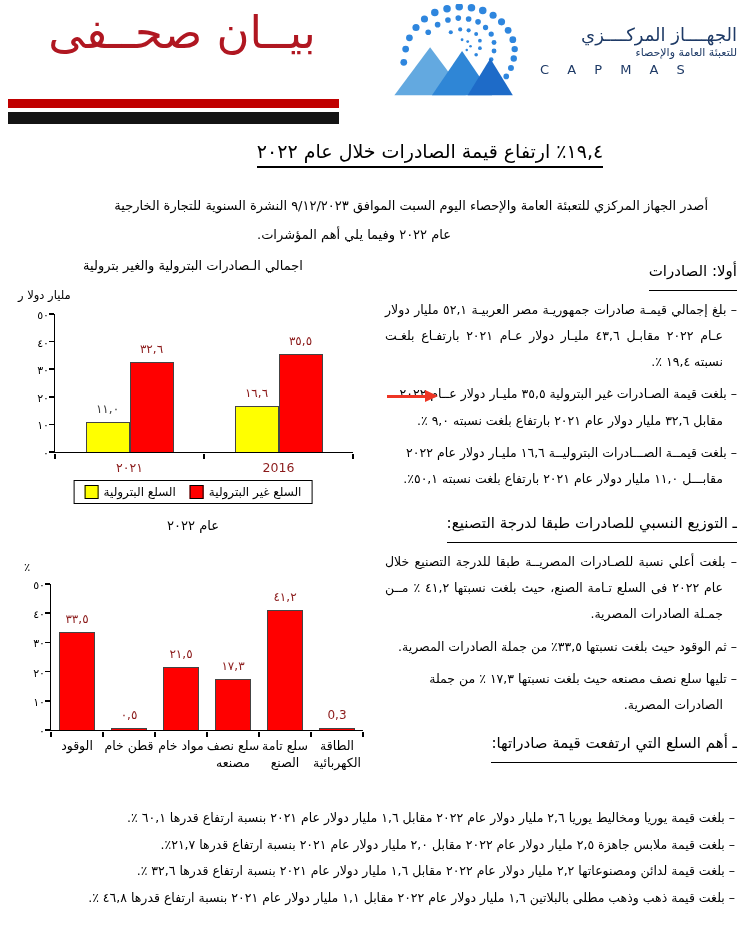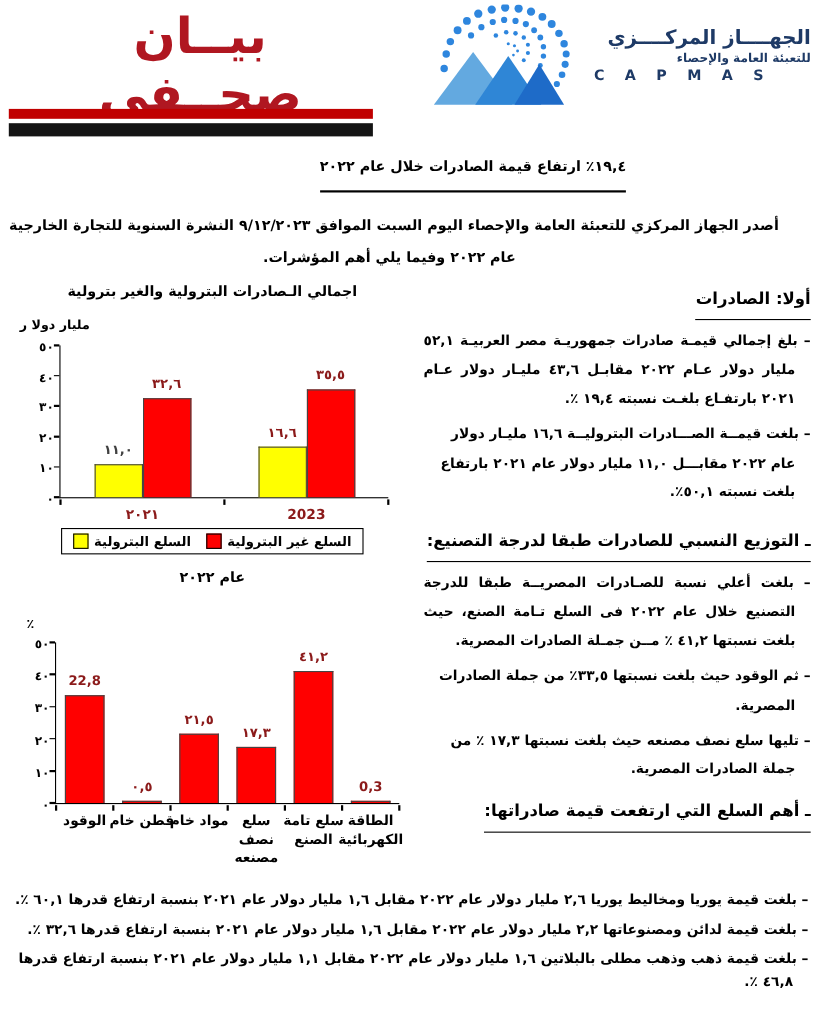--- a/index.html
+++ b/index.html
@@ -1,36 +1,36 @@
 <!DOCTYPE html>
 <html lang="ar" style="--logo-blue: #2E86DE; --pyr-light: #63A9E0; --pyr-mid: #2F86D6; --pyr-dark: #1E6BC8; --arrow-red: #EE3524;"><head>
 <meta charset="utf-8">
 <style>
   html,body{margin:0;padding:0;background:#ffffff;}
   .page{position:relative;width:740px;height:934px;background:#fff;overflow:hidden;
-        font-family:"DejaVu Sans",sans-serif;font-weight:bold;color:#000;}
+        font-family:"DejaVu Sans",sans-serif;font-weight:normal;color:#000;}
 
   
   .press-title{position:absolute;top:6px;left:22px;width:320px;text-align:center;
                font-size:45px;letter-spacing:1px;}
   .flag-red{position:absolute;left:8px;top:99px;width:331px;height:9px;}
   .flag-black{position:absolute;left:8px;top:112px;width:331px;height:12px;}
 
   .logo{position:absolute;left:392px;top:2px;width:345px;height:98px;display:flex;
         flex-direction:row;align-items:center;gap:6px;}
   .logo-mark{width:142px;height:94px;flex:0 0 auto;}
   .logo-text{flex:1;direction:rtl;text-align:right;line-height:1.25;}
   .logo-ar1{font-size:18px;}
   .logo-ar2{font-size:11px;}
   .logo-en{direction:ltr;text-align:left;font-size:13px;letter-spacing:7px;margin-top:2px;}
 
   
   .headline{position:absolute;top:140px;left:200px;width:460px;text-align:center;direction:rtl;}
-  .headline span{display:inline-block;font-size:13px;border-bottom:2px solid #000;
-                 padding-bottom:14px;}
+  .headline span{display:inline-block;font-size:19px;border-bottom:2px solid #000;
+                 padding-bottom:4px;}
   .intro{position:absolute;top:192px;left:0;width:708px;direction:rtl;font-size:13px;
          line-height:2.2;}
   .intro .l1{text-align:justify;}
   .intro .l2{text-align:center;}
 
   
   .rcol{position:absolute;left:385px;top:256px;width:352px;direction:rtl;font-size:12.5px;
         line-height:2.1;}
   .sec-head{font-size:15px;margin:0 0 6px 0;}
   .sec-head span{display:inline-block;border-bottom:1.8px solid #000;padding-bottom:2px;}
@@ -166,21 +166,21 @@
         <div class="xtick-mark" style="left: 297.2px; bottom: -7px;"></div>
         <div class="bar" style="left: 30.5px; width: 44px; height: 30.36px; background: rgb(255, 255, 0);"></div>
         <div class="bar-label" style="color: #404040; left: 52.5px; bottom: 36.36px;">١١,٠</div>
         <div class="bar" style="left: 74.5px; width: 44px; height: 89.976px; background: rgb(255, 0, 0);"></div>
         <div class="bar-label" style="color: rgb(139, 26, 26); left: 96.5px; bottom: 95.976px;">٣٢,٦</div>
         <div class="xcat-label" style="color: rgb(139, 26, 26); left: 74.5px; top: 146px; width: 90px;">٢٠٢١</div>
         <div class="bar" style="left: 179.5px; width: 44px; height: 45.816px; background: rgb(255, 255, 0);"></div>
         <div class="bar-label" style="color: rgb(139, 26, 26); left: 201.5px; bottom: 51.816px;">١٦,٦</div>
         <div class="bar" style="left: 223.5px; width: 44px; height: 97.98px; background: rgb(255, 0, 0);"></div>
         <div class="bar-label" style="color: rgb(139, 26, 26); left: 245.5px; bottom: 103.98px;">٣٥,٥</div>
-        <div class="xcat-label" style="color: rgb(139, 26, 26); left: 223.5px; top: 146px; width: 90px;">2023</div>
+        <div class="xcat-label" style="color: rgb(139, 26, 26); left: 223.5px; top: 146px; width: 90px;">2016</div>
       </div>
     <div class="legend" id="legend1">
         <div class="legend-item">
           <div class="legend-label">السلع غير البترولية</div>
           <div class="legend-swatch" style="background: rgb(255, 0, 0);"></div>
         </div>
         <div class="legend-item">
           <div class="legend-label">السلع البترولية</div>
           <div class="legend-swatch" style="background: rgb(255, 255, 0);"></div>
         </div>
@@ -204,21 +204,21 @@
         <div class="ytick-label" style="left: -32px; bottom: 138px;">٥٠</div>
         <div class="ytick-mark" style="left: -6px; bottom: 145.2px;"></div>
         <div class="xtick-mark" style="left: -0.8px; bottom: -7px;"></div>
         <div class="xtick-mark" style="left: 51.2px; bottom: -7px;"></div>
         <div class="xtick-mark" style="left: 103.2px; bottom: -7px;"></div>
         <div class="xtick-mark" style="left: 155.2px; bottom: -7px;"></div>
         <div class="xtick-mark" style="left: 207.2px; bottom: -7px;"></div>
         <div class="xtick-mark" style="left: 259.2px; bottom: -7px;"></div>
         <div class="xtick-mark" style="left: 311.2px; bottom: -7px;"></div>
         <div class="bar" style="left: 8px; width: 36px; height: 97.82px; background: rgb(255, 0, 0);"></div>
-        <div class="bar-label" style="color: rgb(139, 26, 26); left: 26px; bottom: 103.82px;">22,8</div>
+        <div class="bar-label" style="color: rgb(139, 26, 26); left: 26px; bottom: 103.82px;">٣٣,٥</div>
         <div class="xcat-label" style="left: 26px; top: 154px; width: 62px;">الوقود</div>
         <div class="bar" style="left: 60px; width: 36px; height: 2px; background: rgb(255, 0, 0);"></div>
         <div class="bar-label" style="color: rgb(139, 26, 26); left: 78px; bottom: 8px;">٠,٥</div>
         <div class="xcat-label" style="left: 78px; top: 154px; width: 62px;">قطن خام</div>
         <div class="bar" style="left: 112px; width: 36px; height: 62.78px; background: rgb(255, 0, 0);"></div>
         <div class="bar-label" style="color: rgb(139, 26, 26); left: 130px; bottom: 68.78px;">٢١,٥</div>
         <div class="xcat-label" style="left: 130px; top: 154px; width: 62px;">مواد خام</div>
         <div class="bar" style="left: 164px; width: 36px; height: 50.516px; background: rgb(255, 0, 0);"></div>
         <div class="bar-label" style="color: rgb(139, 26, 26); left: 182px; bottom: 56.516px;">١٧,٣</div>
         <div class="xcat-label" style="left: 182px; top: 154px; width: 62px;">سلع نصف
@@ -232,33 +232,41 @@
         <div class="xcat-label" style="left: 286px; top: 154px; width: 62px;">الطاقة
 الكهربائية</div>
       </div>
   </div>
 
   <div class="rcol">
     <div class="sec-head">
       <span>أولا: الصادرات</span>
     </div>
     <div class="bullet">– بلغ إجمالي قيمـة صادرات جمهوريـة مصر العربيـة ٥٢,١ مليار دولار عـام ٢٠٢٢ مقابـل ٤٣,٦ مليـار دولار عـام ٢٠٢١ بارتفـاع بلغـت نسبته ١٩,٤ ٪.</div>
+    <div class="bullet noj has-arrow">
+      <span>– بلغت قيمة الصـادرات غير البترولية ٣٥,٥ مليـار دولار عــام ٢٠٢٢ مقابل ٣٢,٦ مليار دولار عام ٢٠٢١ بارتفاع بلغت نسبته ٩,٠ ٪.</span>
+      <span class="red-arrow">
+          <span class="shaft"></span>
+          <span class="head"></span>
+        </span>
+    </div>
     <div class="bullet noj">– بلغت قيمــة الصـــادرات البتروليــة ١٦,٦ مليـار دولار عام ٢٠٢٢ مقابـــل ١١,٠ مليار دولار عام ٢٠٢١ بارتفاع بلغت نسبته ٥٠,١٪.</div>
 
     <div class="sec-head" style="margin-top:16px;">
       <span>ـ التوزيع النسبي للصادرات طبقا لدرجة التصنيع:</span>
     </div>
     <div class="bullet">– بلغت أعلي نسبة للصـادرات المصريــة طبقا للدرجة التصنيع خلال عام ٢٠٢٢ فى السلع تـامة الصنع، حيث بلغت نسبتها ٤١,٢ ٪ مــن جمـلة الصادرات المصرية.</div>
     <div class="bullet noj">– ثم الوقود حيث بلغت نسبتها ٣٣,٥٪ من جملة الصادرات المصرية.</div>
     <div class="bullet noj">– تليها سلع نصف مصنعه حيث بلغت نسبتها ١٧,٣ ٪ من جملة الصادرات المصرية.</div>
 
     <div class="sec-head" style="margin-top:10px;">
       <span>ـ أهم السلع التي ارتفعت قيمة صادراتها:</span>
     </div>
   </div>
 
   <div class="bottom-bullets">
     <div class="bullet">– بلغت قيمة يوريا ومخاليط يوريا ٢,٦ مليار دولار عام ٢٠٢٢ مقابل ١,٦ مليار دولار عام ٢٠٢١ بنسبة ارتفاع قدرها ٦٠,١ ٪.</div>
+    <div class="bullet">– بلغت قيمة ملابس جاهزة ٢,٥ مليار دولار عام ٢٠٢٢ مقابل ٢,٠ مليار دولار عام ٢٠٢١ بنسبة ارتفاع قدرها ٢١,٧٪.</div>
     <div class="bullet">– بلغت قيمة لدائن ومصنوعاتها ٢,٢ مليار دولار عام ٢٠٢٢ مقابل ١,٦ مليار دولار عام ٢٠٢١ بنسبة ارتفاع قدرها ٣٢,٦ ٪.</div>
     <div class="bullet">– بلغت قيمة ذهب وذهب مطلى بالبلاتين ١,٦ مليار دولار عام ٢٠٢٢ مقابل ١,١ مليار دولار عام ٢٠٢١ بنسبة ارتفاع قدرها ٤٦,٨ ٪.</div>
   </div>
 
 </div>
 
 </body></html>

